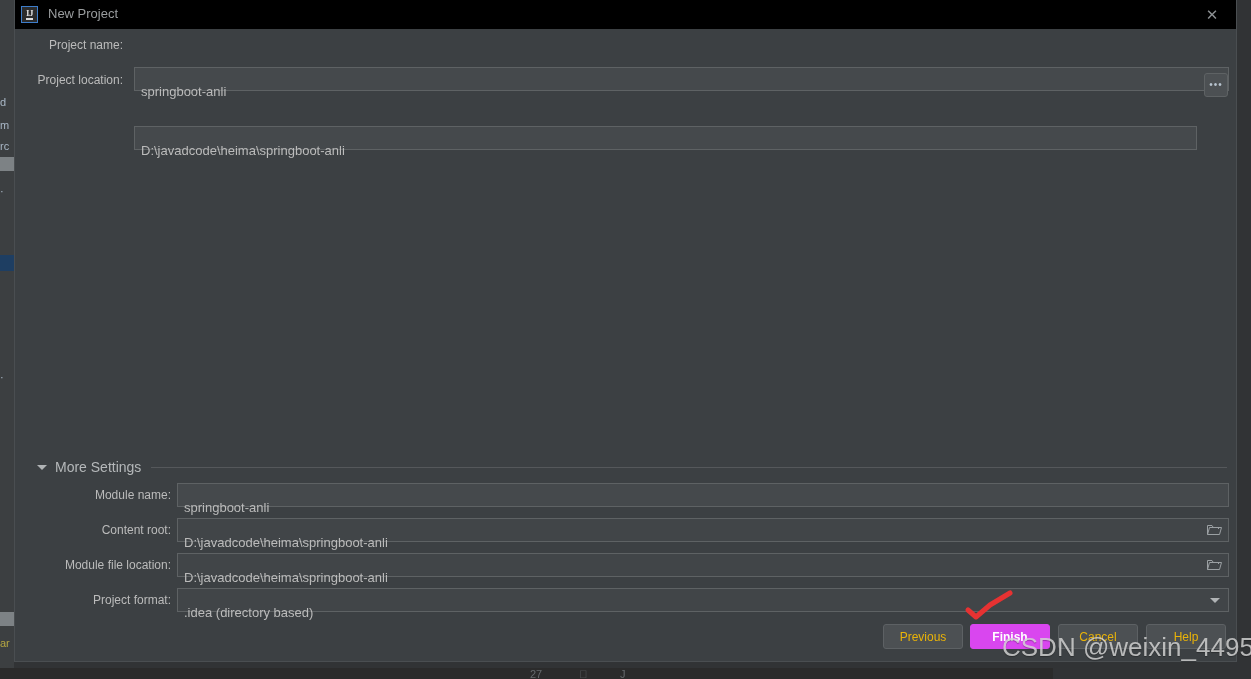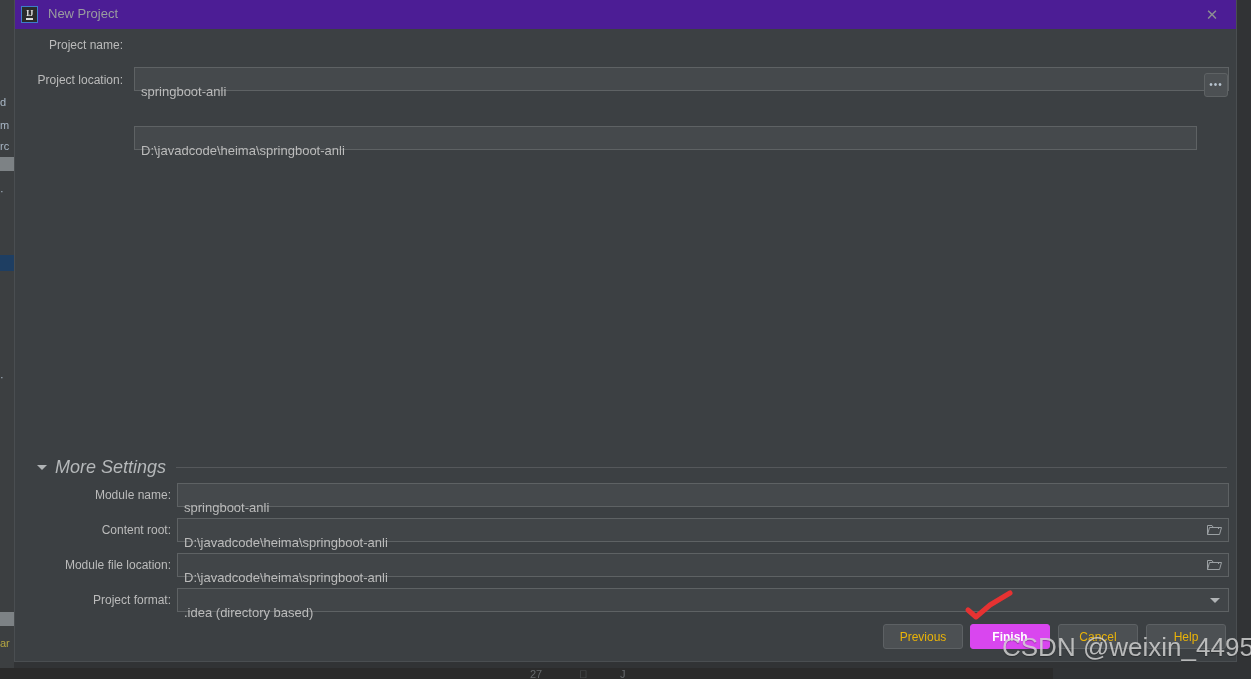--- a/index.html
+++ b/index.html
@@ -74,21 +74,21 @@
     height: 662px;
     background: #3c4043;
     border: 1px solid #4a4e51;
     border-top: none;
     box-sizing: border-box;
   }
 
   .titlebar {
     position: relative;
     height: 29px;
-    background: #4c1d95;
+    background: #000000;
     text-decoration: underline;
   }
   .tb-icon {
     position: absolute;
     left: 6px;
     top: 6px;
     width: 17px;
     height: 17px;
     background: #2b2b2b;
     border: 1px solid #3d7dca;
@@ -211,24 +211,23 @@
   }
   .ms-tri {
     width: 0; height: 0;
     border-left: 5px solid transparent;
     border-right: 5px solid transparent;
     border-top: 5px solid #b0b3b5;
     margin-right: 8px;
     cursor: pointer;
   }
   .ms-title {
-    font-size: 18px;
+    font-size: 14px;
     color: #b5b8ba;
     white-space: nowrap;
-    font-style: italic;
   }
   .ms-line {
     flex: 1;
     height: 1px;
     background: #55585b;
     margin-left: 10px;
   }
 
   
   .btn {

